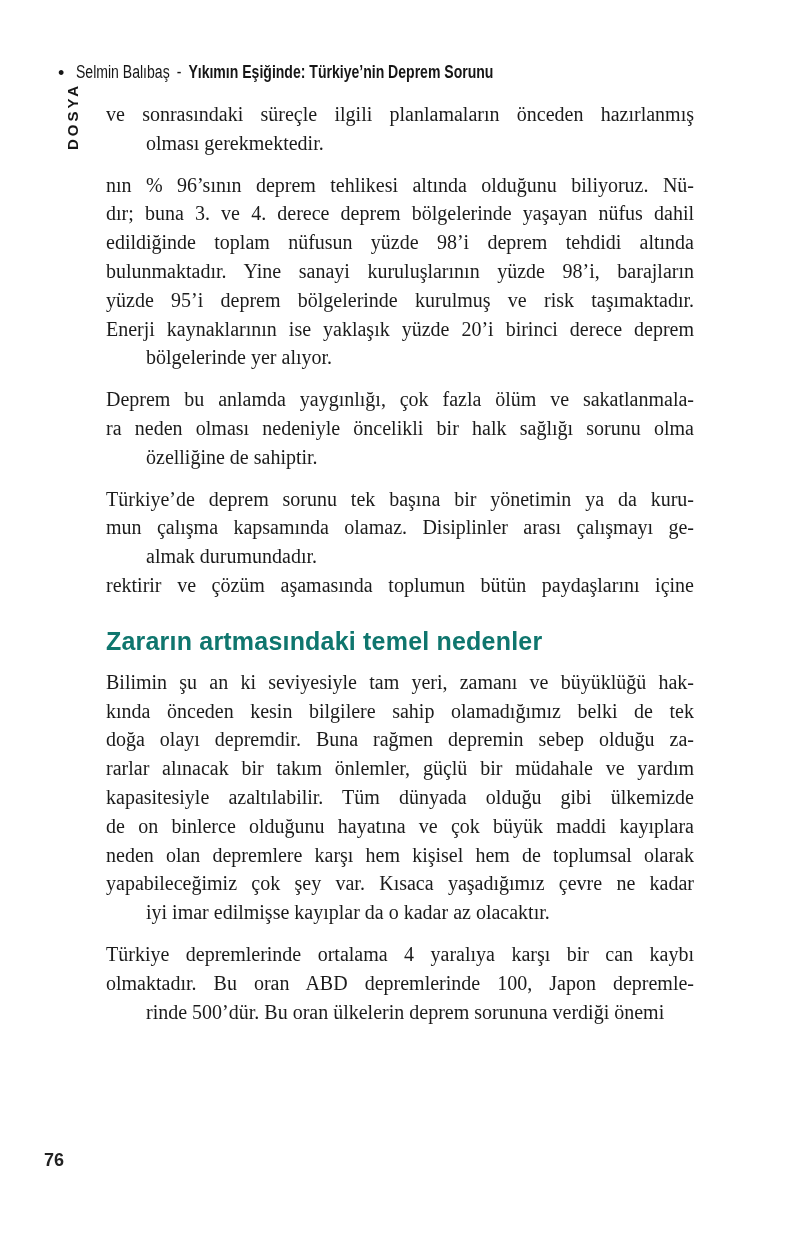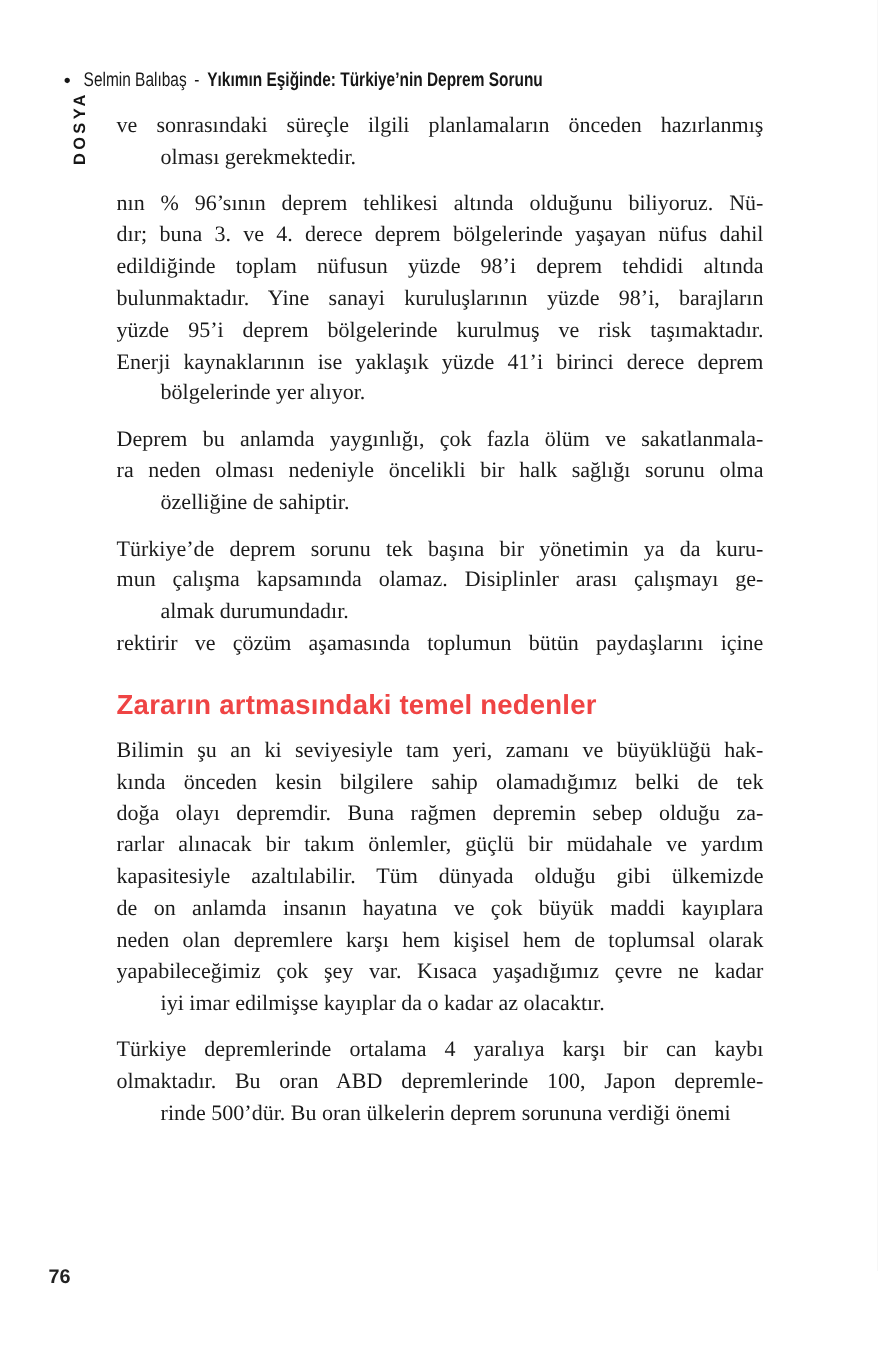--- a/index.html
+++ b/index.html
@@ -85,21 +85,21 @@
     text-align-last: left;
     margin-left: 40px;
   }
   .section-heading {
     margin: 26px 0 12px 0;
     font-family: "Liberation Sans", sans-serif;
     font-weight: 600;
     font-size: 25px;
     line-height: 30px;
     letter-spacing: 0.2px;
-    color: #ef4444;
+    color: #0f766e;
   }
 
   
   .page-number {
     position: absolute;
     left: 44px;
     top: 1150px;
     font-family: "Liberation Sans", sans-serif;
     font-weight: 600;
     font-size: 18px;
@@ -126,42 +126,42 @@
       <p class="paragraph">
         <span class="line">ve sonrasındaki süreçle ilgili planlamaların önceden hazırlanmış</span>
         <span class="line last">olması gerekmektedir.</span>
       </p>
       <p class="paragraph">
         <span class="line">nın % 96’sının deprem tehlikesi altında olduğunu biliyoruz. Nü-</span>
         <span class="line">dır; buna 3. ve 4. derece deprem bölgelerinde yaşayan nüfus dahil</span>
         <span class="line">edildiğinde toplam nüfusun yüzde 98’i deprem tehdidi altında</span>
         <span class="line">bulunmaktadır. Yine sanayi kuruluşlarının yüzde 98’i, barajların</span>
         <span class="line">yüzde 95’i deprem bölgelerinde kurulmuş ve risk taşımaktadır.</span>
-        <span class="line">Enerji kaynaklarının ise yaklaşık yüzde 41’i birinci derece deprem</span>
+        <span class="line">Enerji kaynaklarının ise yaklaşık yüzde 20’i birinci derece deprem</span>
         <span class="line last">bölgelerinde yer alıyor.</span>
       </p>
       <p class="paragraph">
         <span class="line">Deprem bu anlamda yaygınlığı, çok fazla ölüm ve sakatlanmala-</span>
         <span class="line">ra neden olması nedeniyle öncelikli bir halk sağlığı sorunu olma</span>
         <span class="line last">özelliğine de sahiptir.</span>
       </p>
       <p class="paragraph">
         <span class="line">Türkiye’de deprem sorunu tek başına bir yönetimin ya da kuru-</span>
         <span class="line">mun çalışma kapsamında olamaz. Disiplinler arası çalışmayı ge-</span>
         <span class="line last">almak durumundadır.</span>
         <span class="line">rektirir ve çözüm aşamasında toplumun bütün paydaşlarını içine</span>
       </p>
       <h2 class="section-heading">Zararın artmasındaki temel nedenler</h2>
       <p class="paragraph">
         <span class="line">Bilimin şu an ki seviyesiyle tam yeri, zamanı ve büyüklüğü hak-</span>
         <span class="line">kında önceden kesin bilgilere sahip olamadığımız belki de tek</span>
         <span class="line">doğa olayı depremdir. Buna rağmen depremin sebep olduğu za-</span>
         <span class="line">rarlar alınacak bir takım önlemler, güçlü bir müdahale ve yardım</span>
         <span class="line">kapasitesiyle azaltılabilir. Tüm dünyada olduğu gibi ülkemizde</span>
-        <span class="line">de on anlamda insanın hayatına ve çok büyük maddi kayıplara</span>
+        <span class="line">de on binlerce olduğunu hayatına ve çok büyük maddi kayıplara</span>
         <span class="line">neden olan depremlere karşı hem kişisel hem de toplumsal olarak</span>
         <span class="line">yapabileceğimiz çok şey var. Kısaca yaşadığımız çevre ne kadar</span>
         <span class="line last">iyi imar edilmişse kayıplar da o kadar az olacaktır.</span>
       </p>
       <p class="paragraph">
         <span class="line">Türkiye depremlerinde ortalama 4 yaralıya karşı bir can kaybı</span>
         <span class="line">olmaktadır. Bu oran ABD depremlerinde 100, Japon depremle-</span>
         <span class="line last">rinde 500’dür. Bu oran ülkelerin deprem sorununa verdiği önemi</span>
       </p>
     </main>

